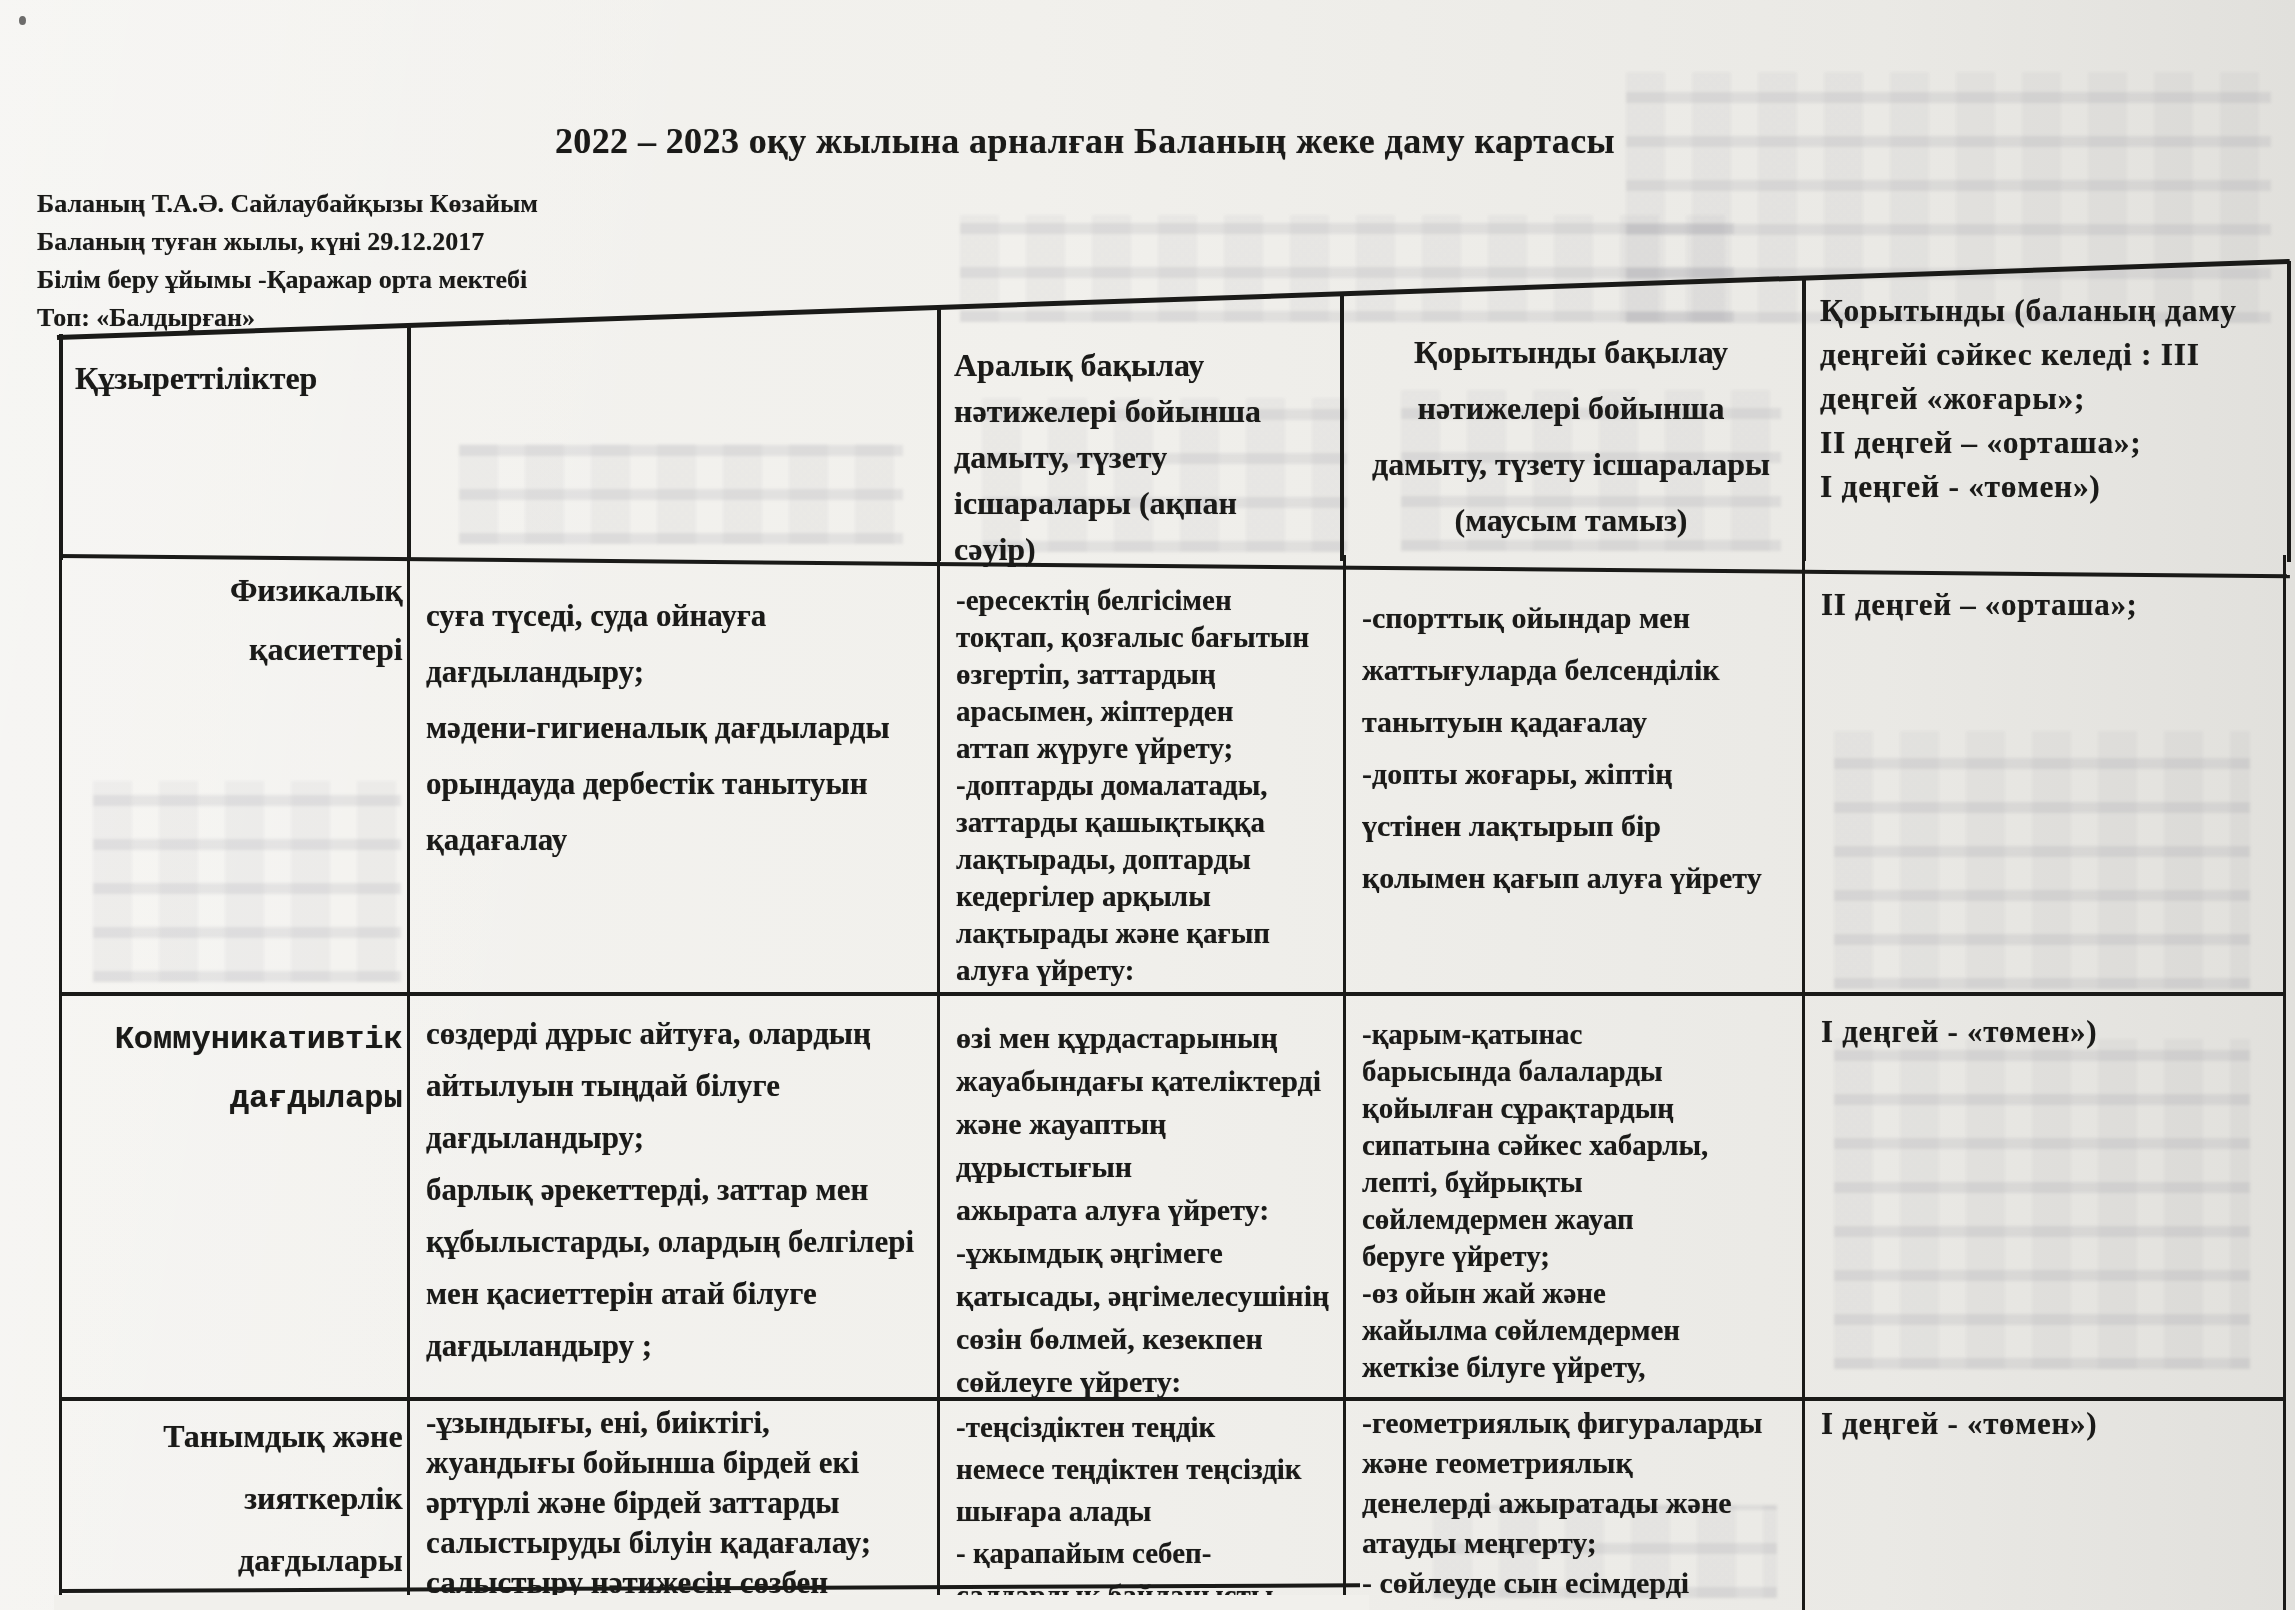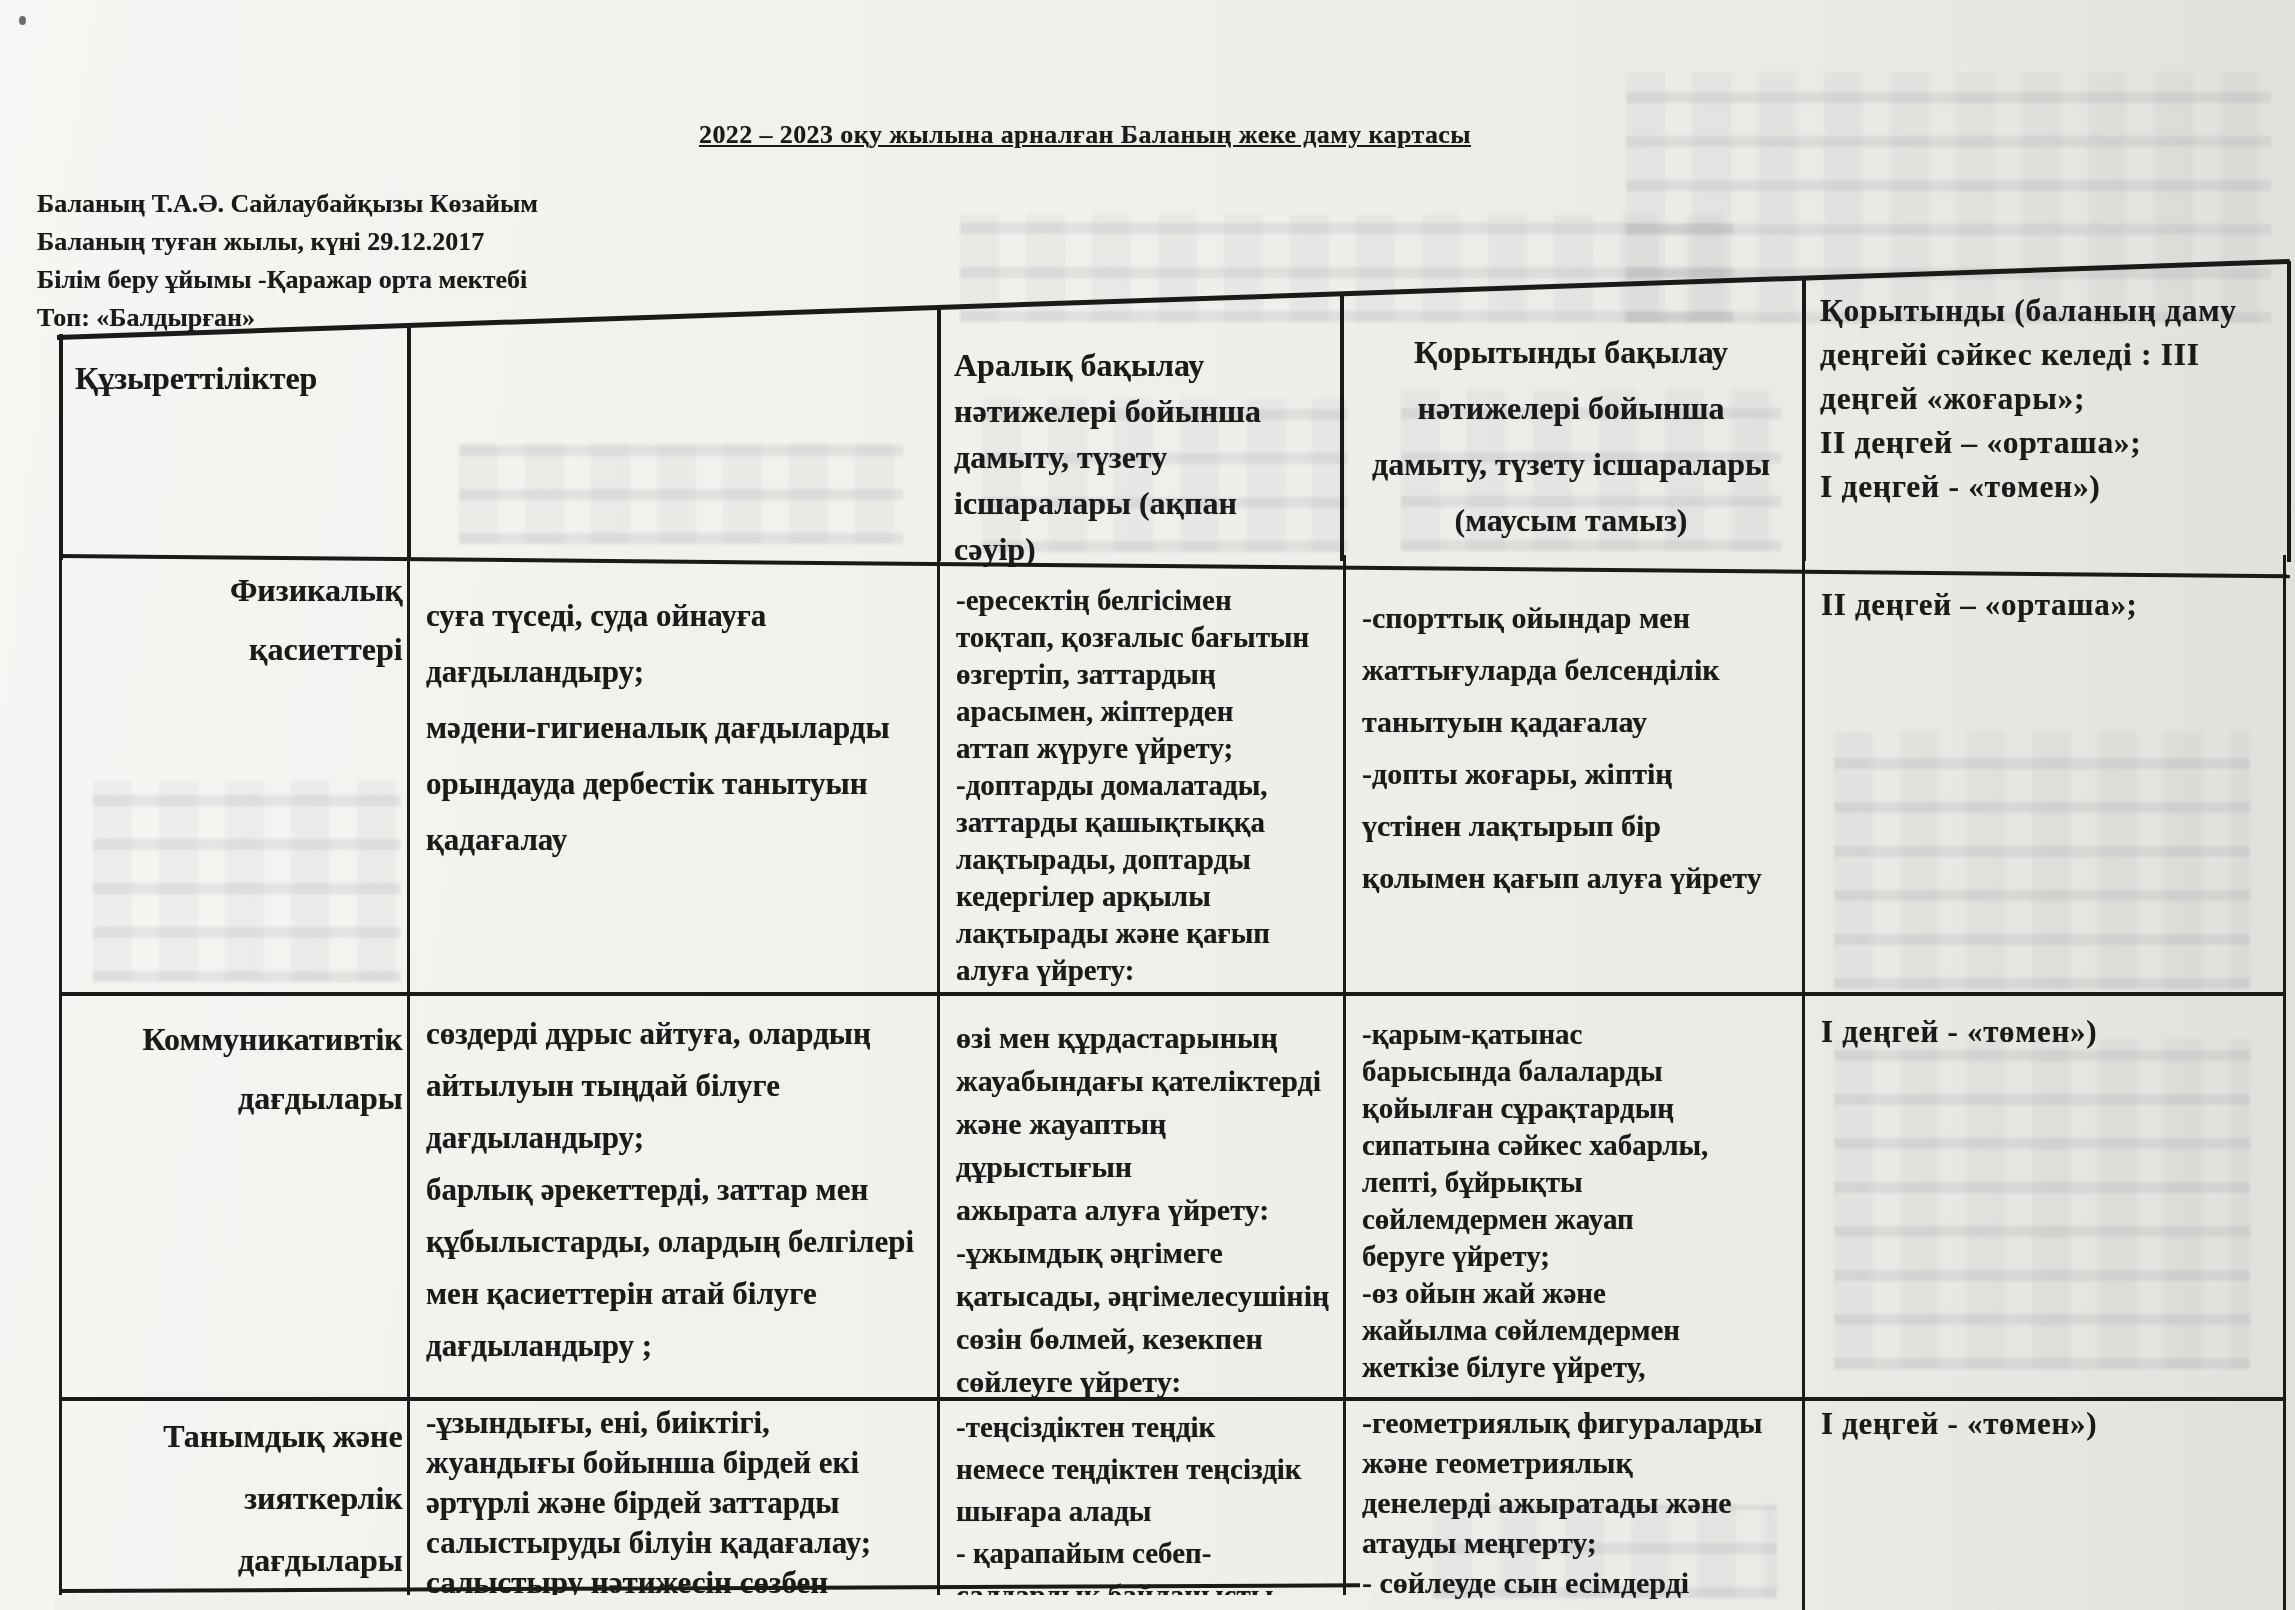--- a/index.html
+++ b/index.html
@@ -9,23 +9,22 @@
       linear-gradient(100deg, rgba(255,255,255,.25) 0%, rgba(0,0,0,0) 30%),
       linear-gradient(90deg, #f4f3f0 0%, #f1f0ec 45%, #eae9e5 82%, #e1e0dc 100%);
     font-family:"Liberation Serif","DejaVu Serif",serif;
     color:var(--ink,#1a1a18);
     font-weight:bold;
     text-shadow:0 0 0.7px rgba(20,20,20,.45);
   }
   .sheet{position:absolute;inset:0;}
   .doc-title{
     position:absolute;left:0;top:120px;width:2170px;
-    text-align:center;font-size:26px;letter-spacing:0.4px;
+    text-align:center;font-size:36px;letter-spacing:0.4px;
     white-space:pre-line;
-    text-decoration:underline;
   }
   .info-block{
     position:absolute;left:37px;top:185px;width:1075px;
     font-size:26px;line-height:38px;white-space:pre-line;
   }
   
   .tline{position:absolute;background:var(--ink,#1a1a18);}
   .top-rule{left:57px;top:335px;width:2234px;height:5px;transform:rotate(-1.95deg);transform-origin:0 50%;}
   .head-bottom-rule{left:59px;top:554px;width:2231px;height:4.3px;transform:rotate(.52deg);transform-origin:0 50%;}
   .v0{left:59px;top:334px;width:3.6px;height:226px;}
@@ -56,21 +55,21 @@
     padding-left:16px;padding-right:4.3px;
     box-sizing:border-box;
     overflow:hidden;
   }
   .comp{font-size:32px;padding-left:14.3px;text-align:right;}
   .r0c0{padding-top:5.7px;line-height:59px;}
   .r0c1{padding-top:33px;line-height:56px;}
   .r0c2{padding-top:27px;line-height:37px;font-size:29px;}
   .r0c3{padding-top:37px;line-height:52px;font-size:30px;}
   .r0c4{padding-top:32px;letter-spacing:0.7px;}
-  .r1c0{padding-top:14.3px;line-height:59px;}
+  .r1c0{padding-top:14.3px;line-height:59px;font-family:Liberation Mono, monospace;}
   .r1c1{padding-top:11.5px;line-height:52px;}
   .r1c2{padding-top:20px;line-height:37px;font-size:29px;}
   .r1c3{padding-top:20px;line-height:43px;font-size:30px;}
   .r1c4{padding-top:18px;letter-spacing:0.7px;}
   .r2c0{padding-top:3.6px;line-height:62px;}
   .r2c1{padding-top:2.1px;line-height:40px;}
   .r2c2{padding-top:5px;line-height:42px;font-size:29px;}
   .r2c3{padding-top:2.1px;line-height:40px;font-size:30px;}
   .r2c4{padding-top:5px;letter-spacing:0.7px;}
   

